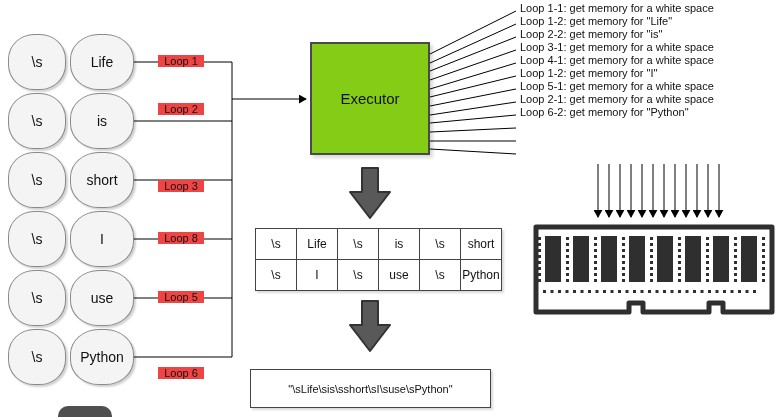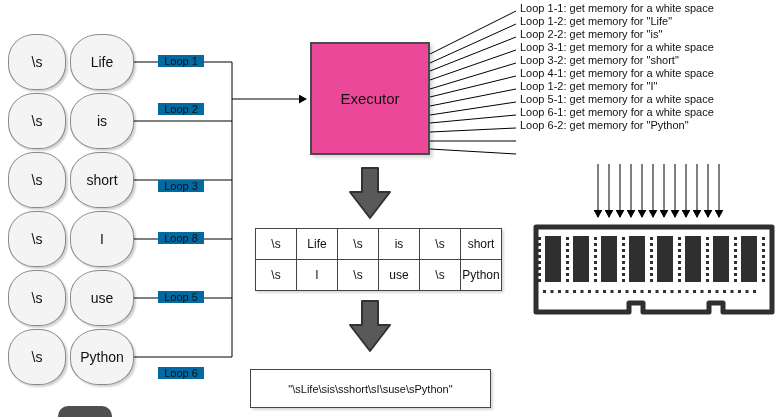--- a/index.html
+++ b/index.html
@@ -9,24 +9,24 @@
   .lines { position:absolute; left:0; top:0; width:784px; height:417px; pointer-events:none; }
 
   .token { position:absolute; width:58px; height:56px; background:#f4f4f4;
            border:1px solid #8a8a8a; border-radius:45%;
            display:flex; align-items:center; justify-content:center;
            font-size:14px; box-shadow:2px 2px 2px rgba(0,0,0,0.18); z-index:2; }
   .token.space { left:8px; }
   .token.word  { left:70px; width:64px; }
 
   .loop { position:absolute; left:158px; width:46px; text-align:center;
-          font-size:11px; background:#0369a1; z-index:3; }
+          font-size:11px; background:#ef4444; z-index:3; }
 
   .executor { position:absolute; left:310px; top:42px; width:120px; height:113px;
-              background:#ec4899; border:2px solid #4a4a4a;
+              background:#84cc16; border:2px solid #4a4a4a;
               display:flex; align-items:center; justify-content:center;
               font-size:15px; box-shadow:3px 3px 3px rgba(0,0,0,0.14); z-index:2; }
 
   .log { position:absolute; left:520px; top:2px; font-size:11px; line-height:13px;
          white-space:nowrap; z-index:2; }
 
   .ram { position:absolute; left:533px; top:224px; width:242px; height:95px; z-index:2; }
 
   .barrow { position:absolute; width:44px; height:54px; z-index:2; }
   .barrow.a1 { left:348px; top:166px; }
@@ -119,25 +119,24 @@
 
   <div class="executor">
     <span>Executor</span>
   </div>
 
   <div class="log">
     <div>Loop 1-1: get memory for a white space</div>
     <div>Loop 1-2: get memory for "Life"</div>
     <div>Loop 2-2: get memory for "is"</div>
     <div>Loop 3-1: get memory for a white space</div>
-    <div>Loop 3-2: get memory for "short"</div>
     <div>Loop 4-1: get memory for a white space</div>
     <div>Loop 1-2: get memory for "I"</div>
     <div>Loop 5-1: get memory for a white space</div>
-    <div>Loop 6-1: get memory for a white space</div>
+    <div>Loop 2-1: get memory for a white space</div>
     <div>Loop 6-2: get memory for "Python"</div>
   </div>
 
   <svg class="ram" viewBox="0 0 242 95">
     <path d="M3,3 H239 V88 H190 V79 H176 V88 H110 V79 H96 V88 H3 Z" fill="#ffffff" stroke="#2f2f2f" stroke-width="5" stroke-linejoin="round"></path>
     <g fill="#2f2f2f">
       <rect x="12" y="12" width="16" height="46"></rect>
       <rect x="40" y="12" width="16" height="46"></rect>
       <rect x="68" y="12" width="16" height="46"></rect>
       <rect x="96" y="12" width="16" height="46"></rect>

